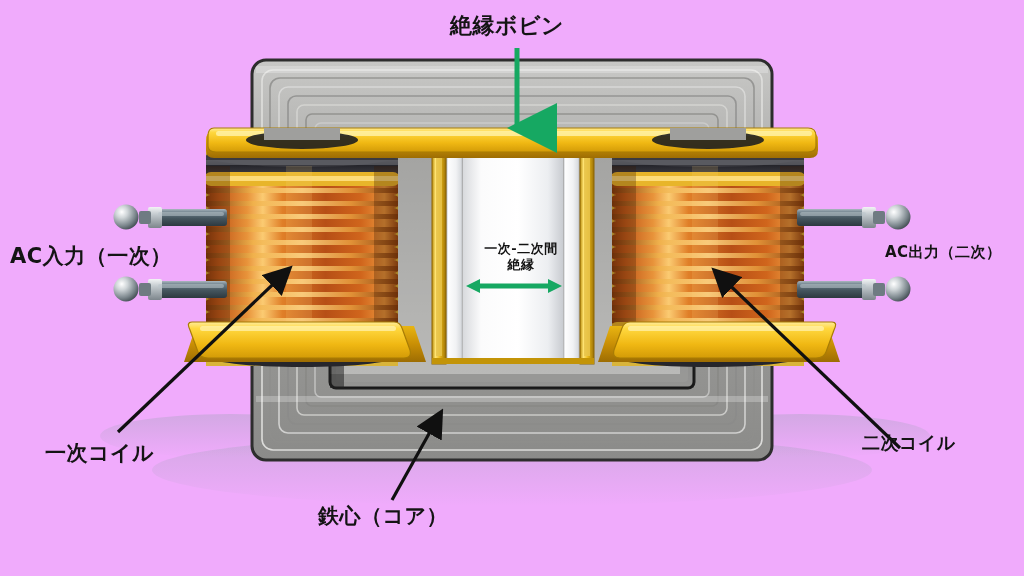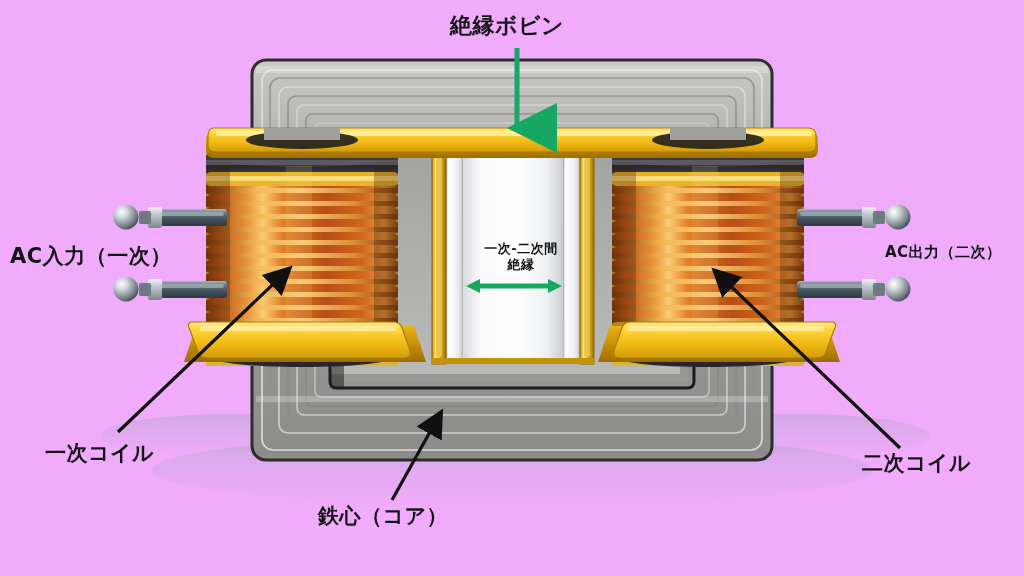--- a/index.html
+++ b/index.html
@@ -20,21 +20,21 @@
     font-weight:700;
     color:#141414;
     white-space:nowrap;
     letter-spacing:0.5px;
     line-height:1.25;
   }
   #lbl-bobbin{ left:450px; top:12px; font-size:22px; }
   #lbl-acin{   left:10px;  top:243px; font-size:21px; }
   #lbl-acout{  left:848px; top:243px; font-size:15px;margin-left:37px; }
   #lbl-pri{    left:45px;  top:440px; font-size:21px; }
-  #lbl-sec{    left:862px; top:450px; font-size:21px; }
+  #lbl-sec{    left:862px; top:432px; font-size:18px; }
   #lbl-core{   left:318px; top:503px; font-size:21px; }
   #lbl-ins{
     left:466px; top:241px; font-size:13px; font-weight:700;
     text-align:center; width:110px; color:#111;
   }
 </style>
 </head>
 <body>
 
 <div id="stage">

